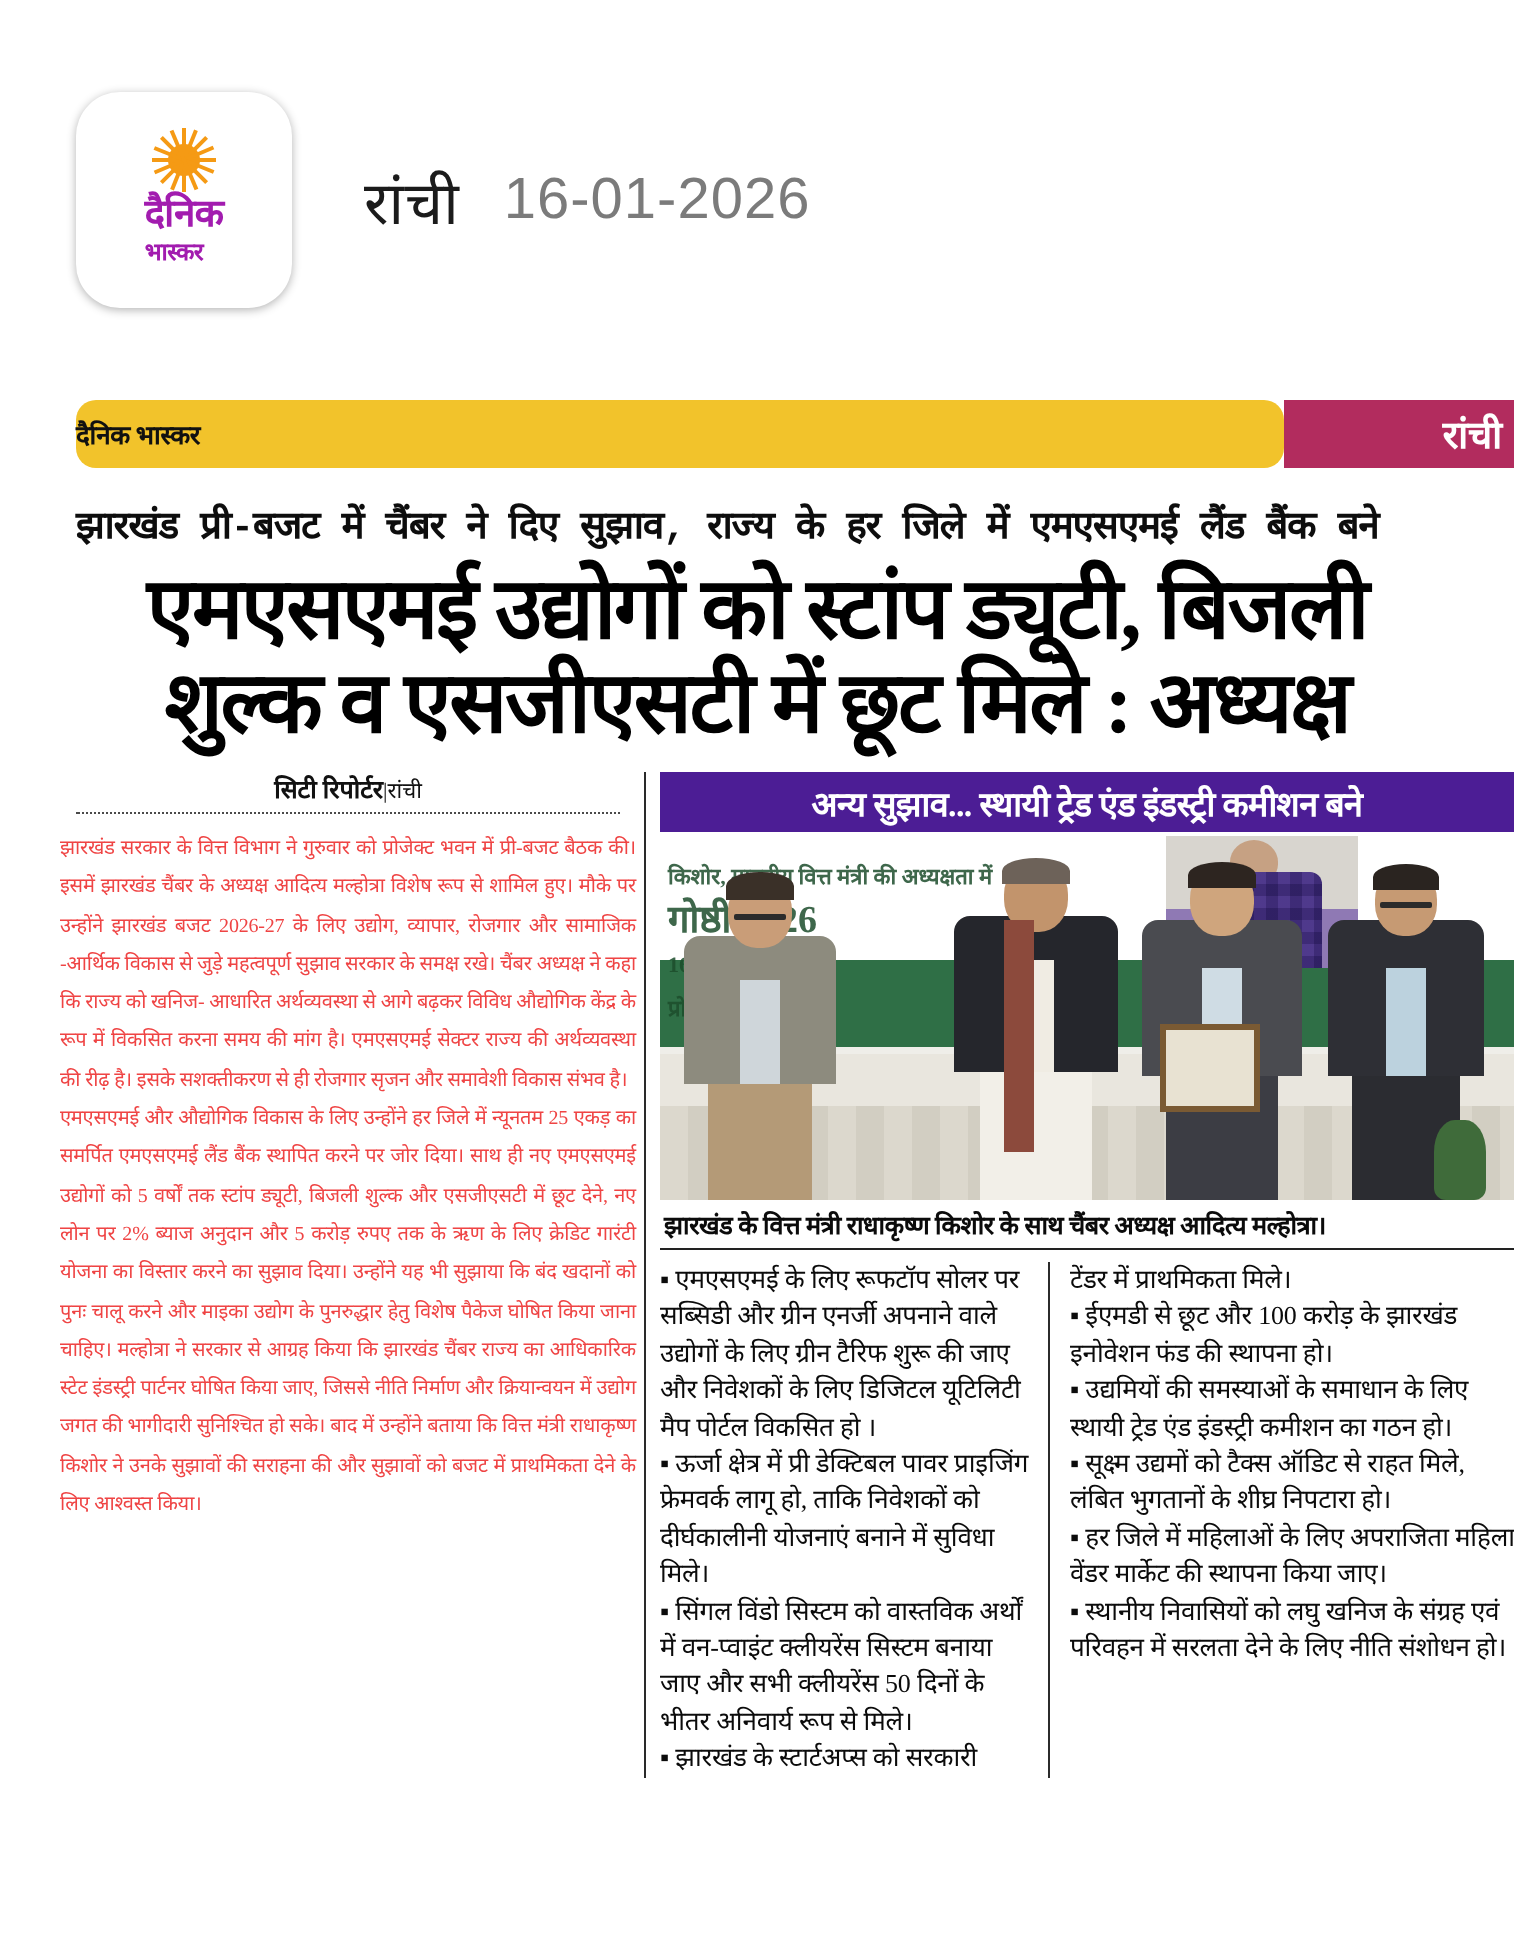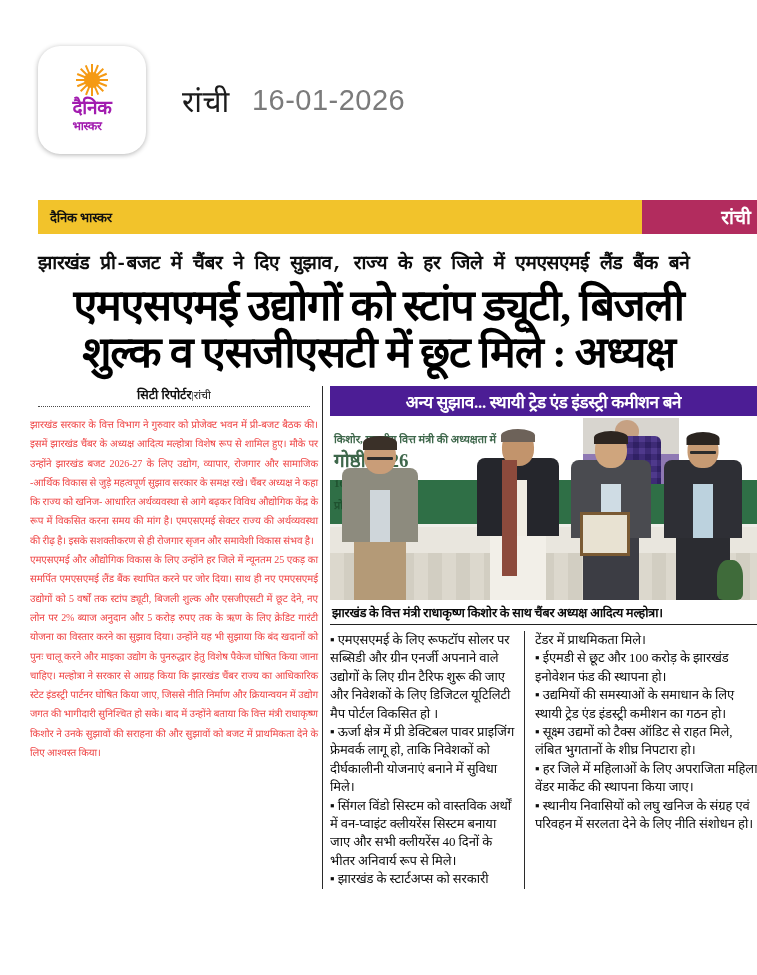--- a/index.html
+++ b/index.html
@@ -81,21 +81,21 @@
     height:34px;
     margin:0 0 0 38px;
     width:719px;
     display:flex;
     align-items:stretch;
   }
   .strip-yellow{
     background:#F2C32B;
     flex:1 1 auto;
     display:flex;align-items:center;
-    padding-left:12px;
+    border-radius:10px;
   }
   .strip-logo{
     font-family:"Liberation Serif", serif;
     font-weight:bold;
     font-size:13px;
     color:#111;
     letter-spacing:-.2px;
   }
   .strip-tab{
     width:115px;
@@ -391,21 +391,21 @@
 
         <div style="position:absolute;right:14px;bottom:0;width:26px;height:40px;background:#3f6b3a;border-radius:40% 40% 6px 6px;"></div>
       </div>
 
       <div class="caption">झारखंड के वित्त मंत्री राधाकृष्ण किशोर के साथ चैंबर अध्यक्ष आदित्य मल्होत्रा।</div>
 
       <div class="bullet-cols">
         <div class="bcol bcol-1">
           <p><span class="bul">▪</span> <span>एमएसएमई के लिए रूफटॉप सोलर पर सब्सिडी और ग्रीन एनर्जी अपनाने वाले उद्योगों के लिए ग्रीन टैरिफ शुरू की जाए और निवेशकों के लिए डिजिटल यूटिलिटी मैप पोर्टल विकसित हो ।</span></p>
           <p><span class="bul">▪</span> <span>ऊर्जा क्षेत्र में प्री डेक्टिबल पावर प्राइजिंग फ्रेमवर्क लागू हो, ताकि निवेशकों को दीर्घकालीनी योजनाएं बनाने में सुविधा मिले।</span></p>
-          <p><span class="bul">▪</span> <span>सिंगल विंडो सिस्टम को वास्तविक अर्थों में वन-प्वाइंट क्लीयरेंस सिस्टम बनाया जाए और सभी क्लीयरेंस 40 दिनों के भीतर अनिवार्य रूप से मिले।</span></p>
+          <p><span class="bul">▪</span> <span>सिंगल विंडो सिस्टम को वास्तविक अर्थों में वन-प्वाइंट क्लीयरेंस सिस्टम बनाया जाए और सभी क्लीयरेंस 50 दिनों के भीतर अनिवार्य रूप से मिले।</span></p>
           <p><span class="bul">▪</span> <span>झारखंड के स्टार्टअप्स को सरकारी</span></p>
         </div>
         <div class="bcol bcol-2">
           <p>टेंडर में प्राथमिकता मिले।</p>
           <p><span class="bul">▪</span> <span>ईएमडी से छूट और 100 करोड़ के झारखंड इनोवेशन फंड की स्थापना हो।</span></p>
           <p><span class="bul">▪</span> <span>उद्यमियों की समस्याओं के समाधान के लिए स्थायी ट्रेड एंड इंडस्ट्री कमीशन का गठन हो।</span></p>
           <p><span class="bul">▪</span> <span>सूक्ष्म उद्यमों को टैक्स ऑडिट से राहत मिले, लंबित भुगतानों के शीघ्र निपटारा हो।</span></p>
           <p><span class="bul">▪</span> <span>हर जिले में महिलाओं के लिए अपराजिता महिला वेंडर मार्केट की स्थापना किया जाए।</span></p>
           <p><span class="bul">▪</span> <span>स्थानीय निवासियों को लघु खनिज के संग्रह एवं परिवहन में सरलता देने के लिए नीति संशोधन हो।</span></p>
         </div>

